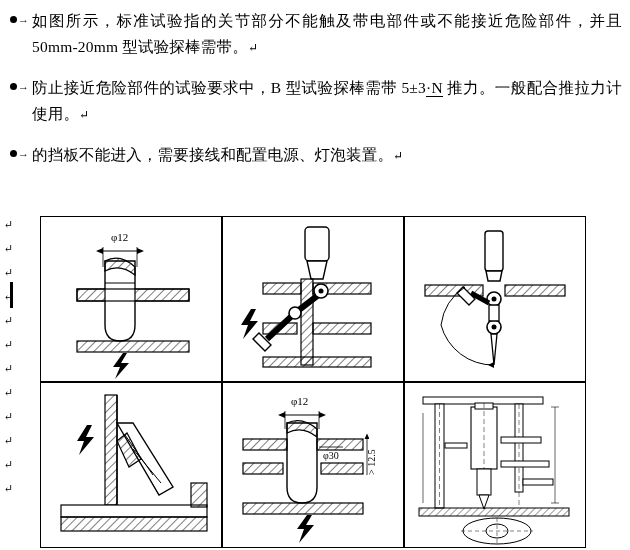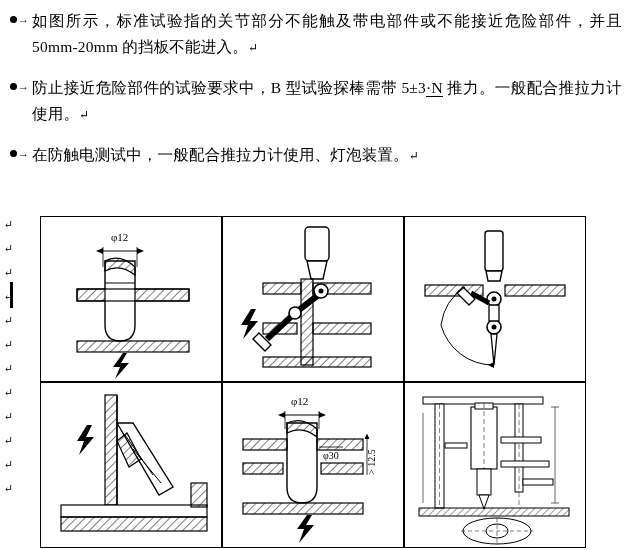--- a/index.html
+++ b/index.html
@@ -115,39 +115,39 @@
 
 <div class="page">
 
   <div class="bullets">
 
     <div class="bullet-row">
       <div class="bullet-mark">
         <span class="bullet-dot"></span><span class="bullet-arrow">→</span>
       </div>
       <div class="bullet-text">
-        <span>如图所示，标准试验指的关节部分不能触及带电部件或不能接近危险部件，并且 50mm-20mm 的挡板不能进入。</span><span class="pilcrow">↵</span>
+        <span>如图所示，标准试验指的关节部分不能触及带电部件或不能接近危险部件，并且 50mm-20mm 型试验探棒需带。</span><span class="pilcrow">↵</span>
       </div>
     </div>
 
     <div class="bullet-row">
       <div class="bullet-mark">
         <span class="bullet-dot"></span><span class="bullet-arrow">→</span>
       </div>
       <div class="bullet-text">
         <span>防止接近危险部件的试验要求中，B 型试验探棒需带 5±3</span><span class="ul">·N</span><span> 推力。一般配合推拉力计使用。</span><span class="pilcrow">↵</span>
       </div>
     </div>
 
     <div class="bullet-row">
       <div class="bullet-mark">
         <span class="bullet-dot"></span><span class="bullet-arrow">→</span>
       </div>
       <div class="bullet-text">
-        <span>在防触电测试中，一般配合推拉力计使用、灯泡装置。</span><span class="pilcrow">↵</span>
+        <span>的挡板不能进入，需要接线和配置电源、灯泡装置。</span><span class="pilcrow">↵</span>
       </div>
     </div>
 
   </div>
 
   <div class="margin-marks">
     <div>↵</div>
     <div>↵</div>
     <div>↵</div>
     <div>↵</div>

